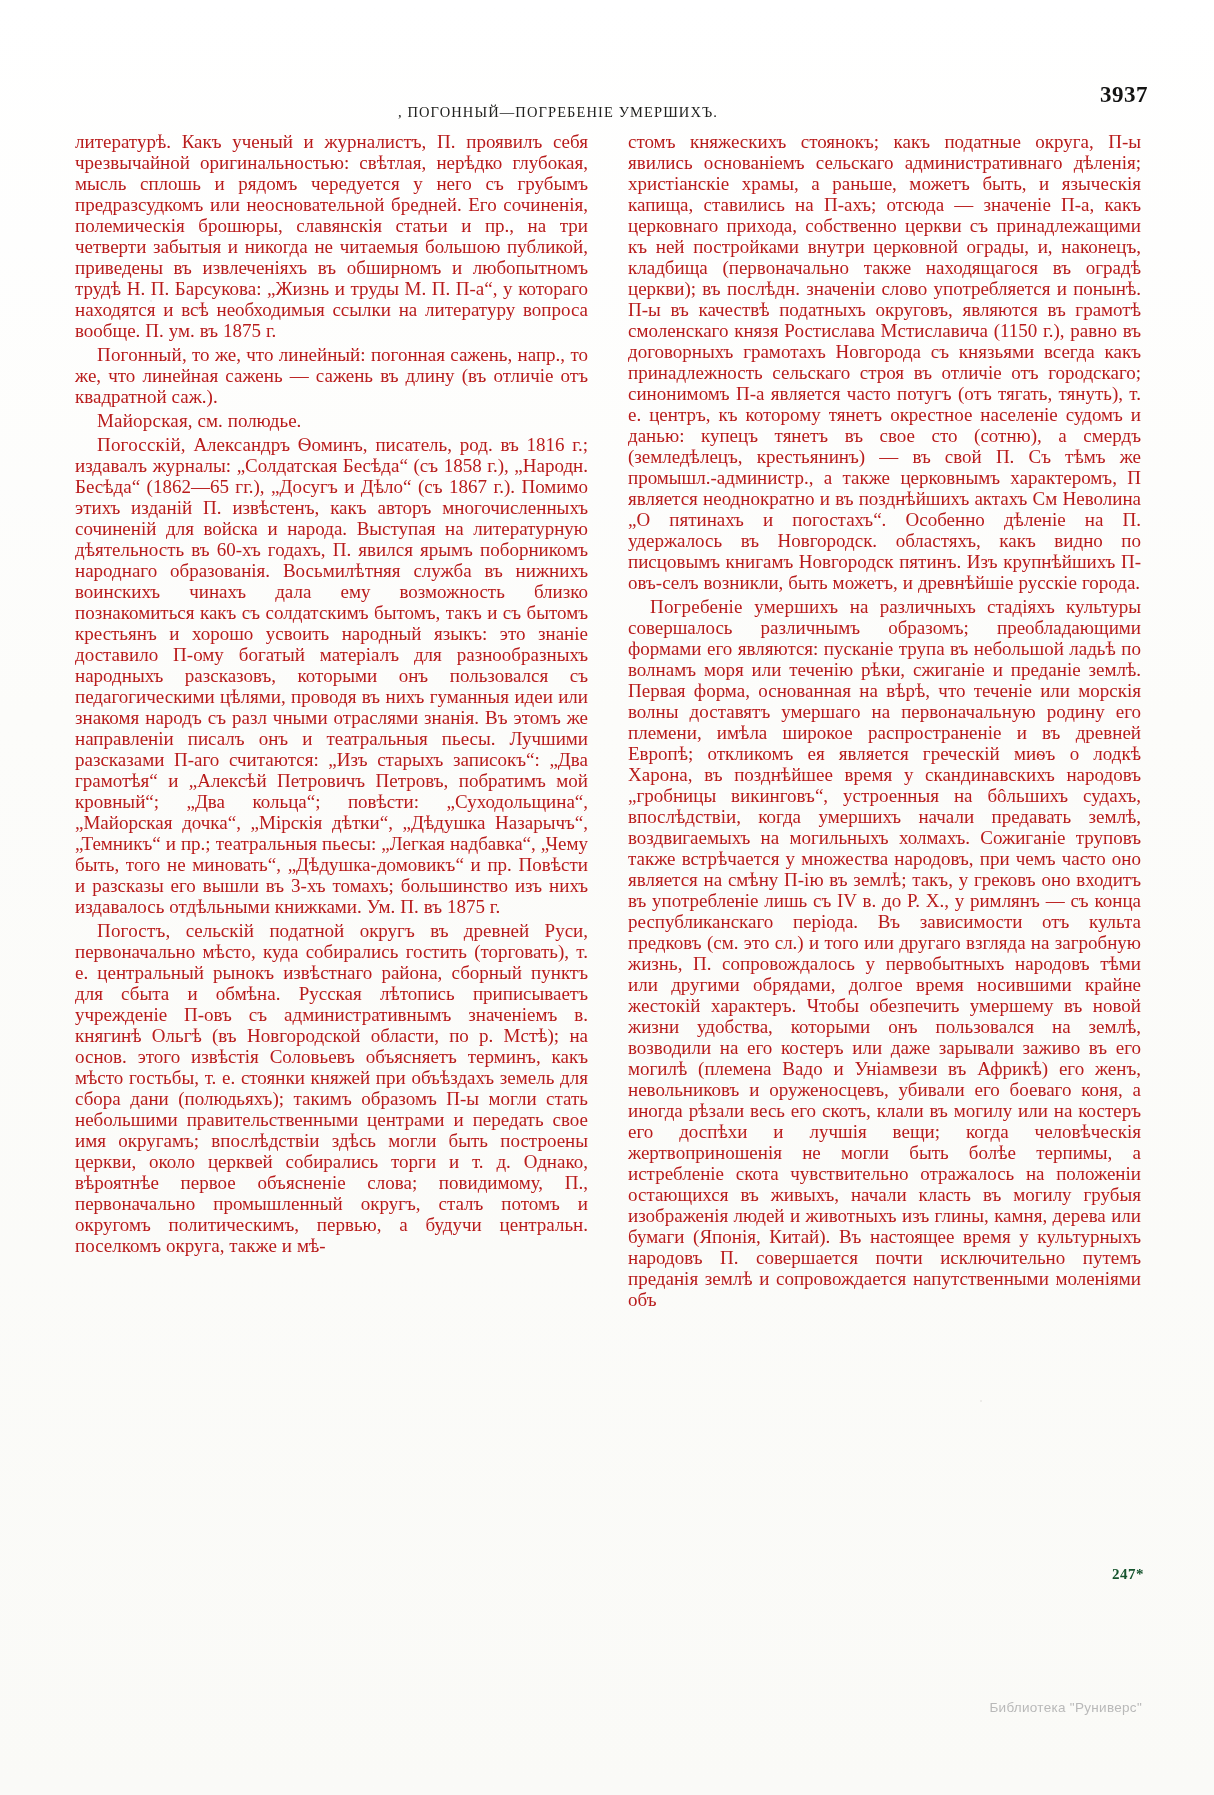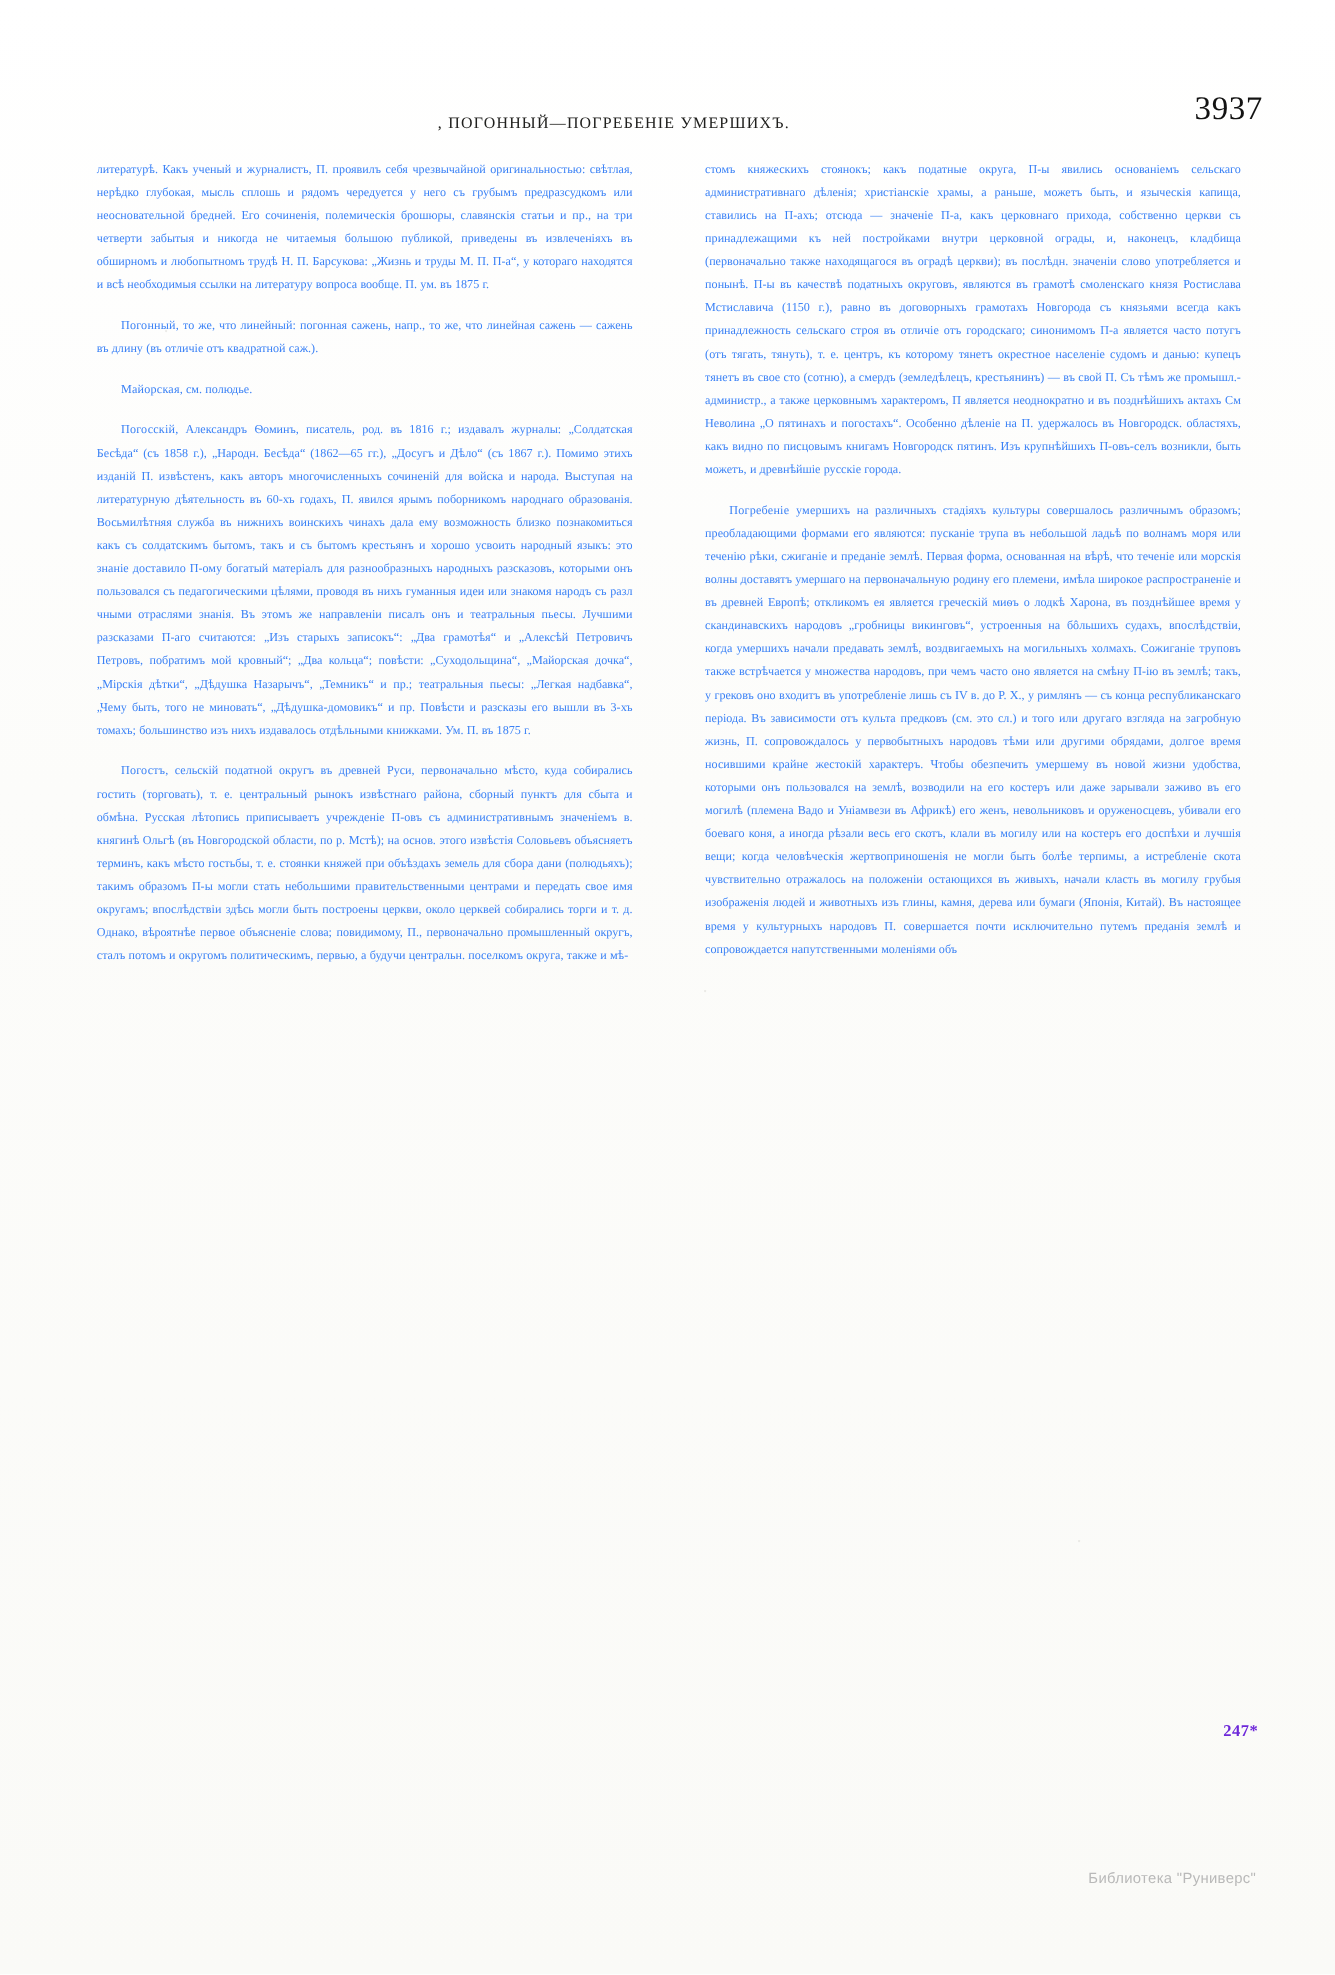--- a/index.html
+++ b/index.html
@@ -45,44 +45,44 @@
     letter-spacing: 1.1px;
     color: #20201e;
     white-space: nowrap;
     margin-top: 16px;
   }
   .folio {
     position: absolute;
     right: 0;
     top: -6px;
     font-family: "Liberation Serif", serif;
-    font-weight: normal;
-    font-size: 30px;
+    font-weight: bold;
+    font-size: 23px;
     letter-spacing: 0.5px;
     color: #131313;
   }
   
   .columns {
     position: absolute;
     left: 72px;
     top: 128px;
     width: 1072px;
     display: flex;
     gap: 34px;
   }
   .col {
     width: 519px;
   }
   p.par {
-    margin: 16px;
-    font-size: 11px;
+    margin: 3px;
+    font-size: 19px;
     line-height: 21.0px;
     text-align: justify;
     text-justify: inter-word;
-    color: #3b82f6;
+    color: #b91c1c;
     hyphens: none;
     word-spacing: 0.2px;
   }
   p.par + p.par {
     margin-top: 0px;
   }
   p.indent {
     text-indent: 22px;
   }
   b.hw {
@@ -90,21 +90,21 @@
     letter-spacing: 0.2px;
   }
   
   .page-sig {
     position: absolute;
     right: 70px;
     top: 1566px;
     font-size: 15px;
     font-weight: bold;
     letter-spacing: 0.5px;
-    color: #6d28d9;
+    color: #14532d;
   }
   .watermark {
     position: absolute;
     right: 72px;
     top: 1700px;
     font-family: "Liberation Sans", sans-serif;
     font-size: 13.5px;
     color: #b9b9b9;
     letter-spacing: 0.3px;
   }

